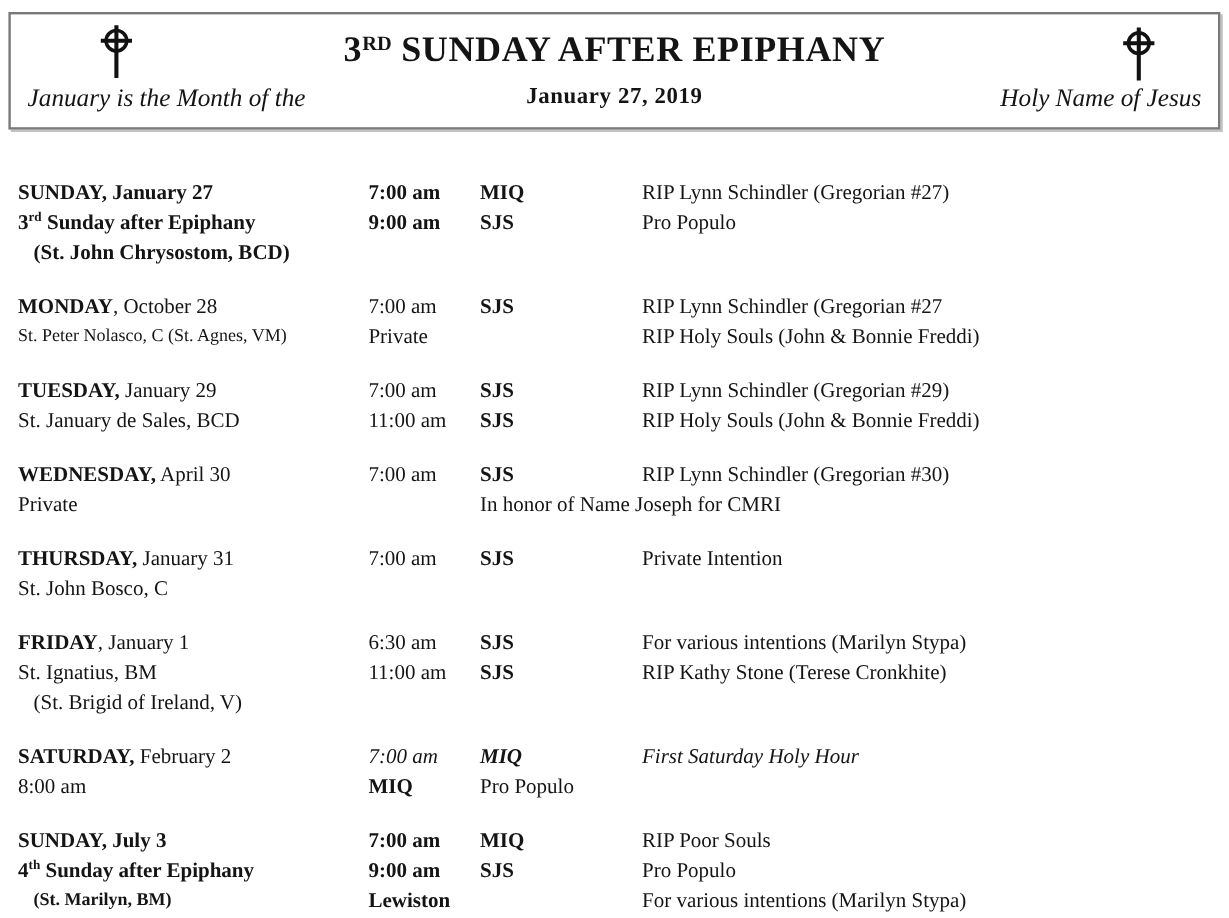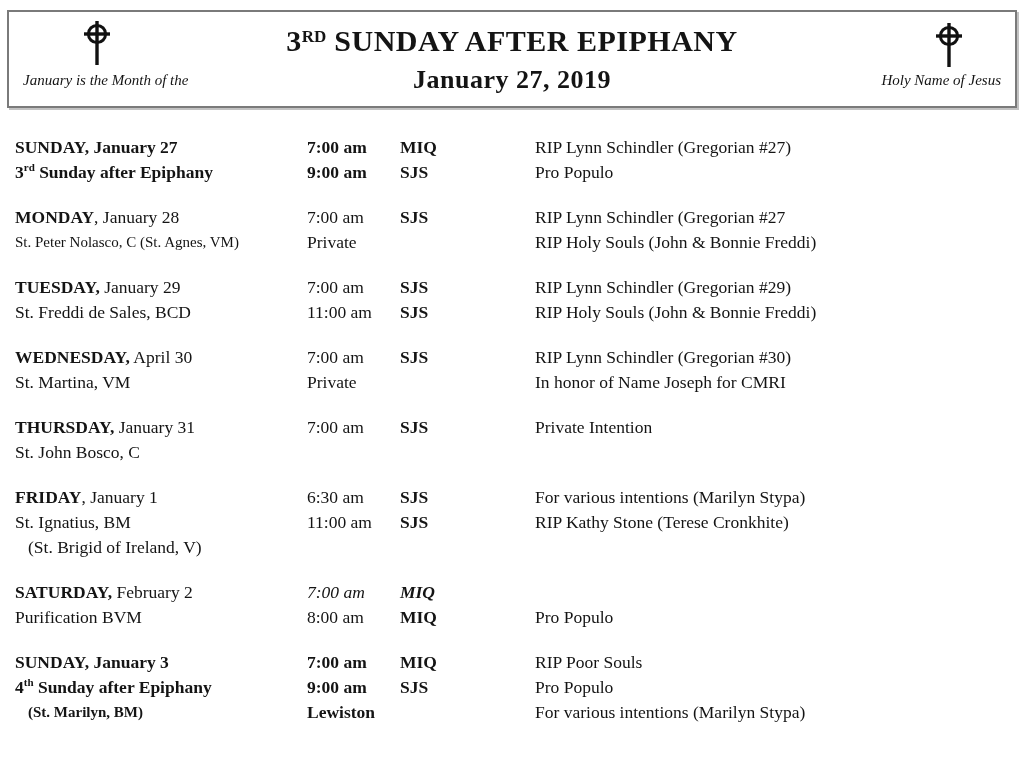--- a/index.html
+++ b/index.html
@@ -17,27 +17,27 @@
   .cross.right{right:50px;top:9px;}
   .title{
     text-align:center;font-weight:bold;font-size:30px;letter-spacing:.5px;
     margin:6px 0 0 0;line-height:38px;
   }
   .title sup{font-size:17px;vertical-align:9px;letter-spacing:0;}
   .subrow{
     position:relative;margin-top:4px;padding:0 14px;height:34px;line-height:32px;
     display:flex;justify-content:space-between;align-items:baseline;
   }
-  .ded{font-style:italic;font-size:15px;}
+  .ded{font-style:italic;font-size:21px;}
   .massdate{
     position:absolute;left:50%;transform:translateX(-50%);
-    font-weight:bold;font-size:26px;letter-spacing:.5px;
+    font-weight:bold;font-size:19px;letter-spacing:.5px;
   }
   
-  .schedule{margin-top:27px;}
+  .schedule{margin-top:40px;}
   .entry{margin-bottom:20px;}
   .row{
     display:grid;grid-template-columns:292px 93px 135px 1fr;
     padding-left:15px;line-height:25px;font-size:17.5px;
   }
   .cell{white-space:nowrap;}
   .b{font-weight:bold;}
   .i{font-style:italic;}
   .small{font-size:15px;}
   .indent{padding-left:13px;}
@@ -73,62 +73,62 @@
         <div class="cell loc b">MIQ</div>
         <div class="cell intent">RIP Lynn Schindler (Gregorian #27)</div>
       </div>
       <div class="row">
         <div class="cell day"><span class="b">3</span><sup class="b">rd</sup><span class="b"> Sunday after Epiphany</span></div>
         <div class="cell time b">9:00 am</div>
         <div class="cell loc b">SJS</div>
         <div class="cell intent">Pro Populo</div>
       </div>
       <div class="row">
+        <div class="cell day indent"><span class="b">(St. John Chrysostom, BCD)</span></div>
         <div class="cell time"></div>
         <div class="cell loc"></div>
         <div class="cell intent"></div>
       </div>
     </div>
     <div class="entry">
       <div class="row">
-        <div class="cell day"><span class="b">MONDAY</span><span>, January 28</span></div>
+        <div class="cell day"><span class="b">MONDAY</span><span>, October 28</span></div>
         <div class="cell time">7:00 am</div>
         <div class="cell loc b">SJS</div>
         <div class="cell intent">RIP Lynn Schindler (Gregorian #27</div>
       </div>
       <div class="row">
         <div class="cell day small"><span>St. Peter Nolasco, C (St. Agnes, VM)</span></div>
         <div class="cell time">Private</div>
         <div class="cell loc"></div>
         <div class="cell intent">RIP Holy Souls (John &amp; Bonnie Freddi)</div>
       </div>
     </div>
     <div class="entry">
       <div class="row">
         <div class="cell day"><span class="b">TUESDAY,</span><span> January 29</span></div>
         <div class="cell time">7:00 am</div>
         <div class="cell loc b">SJS</div>
         <div class="cell intent">RIP Lynn Schindler (Gregorian #29)</div>
       </div>
       <div class="row">
-        <div class="cell day"><span>St. Freddi de Sales, BCD</span></div>
+        <div class="cell day"><span>St. January de Sales, BCD</span></div>
         <div class="cell time">11:00 am</div>
         <div class="cell loc b">SJS</div>
         <div class="cell intent">RIP Holy Souls (John &amp; Bonnie Freddi)</div>
       </div>
     </div>
     <div class="entry">
       <div class="row">
         <div class="cell day"><span class="b">WEDNESDAY,</span><span> April 30</span></div>
         <div class="cell time">7:00 am</div>
         <div class="cell loc b">SJS</div>
         <div class="cell intent">RIP Lynn Schindler (Gregorian #30)</div>
       </div>
       <div class="row">
-        <div class="cell day"><span>St. Martina, VM</span></div>
         <div class="cell time">Private</div>
         <div class="cell loc"></div>
         <div class="cell intent">In honor of Name Joseph for CMRI</div>
       </div>
     </div>
     <div class="entry">
       <div class="row">
         <div class="cell day"><span class="b">THURSDAY,</span><span> January 31</span></div>
         <div class="cell time">7:00 am</div>
         <div class="cell loc b">SJS</div>
@@ -159,31 +159,31 @@
         <div class="cell time"></div>
         <div class="cell loc"></div>
         <div class="cell intent"></div>
       </div>
     </div>
     <div class="entry">
       <div class="row">
         <div class="cell day"><span class="b">SATURDAY,</span><span> February 2</span></div>
         <div class="cell time i">7:00 am</div>
         <div class="cell loc b i">MIQ</div>
+        <div class="cell intent i">First Saturday Holy Hour</div>
       </div>
       <div class="row">
-        <div class="cell day"><span>Purification BVM</span></div>
         <div class="cell time">8:00 am</div>
         <div class="cell loc b">MIQ</div>
         <div class="cell intent">Pro Populo</div>
       </div>
     </div>
     <div class="entry">
       <div class="row">
-        <div class="cell day"><span class="b">SUNDAY, January 3</span></div>
+        <div class="cell day"><span class="b">SUNDAY, July 3</span></div>
         <div class="cell time b">7:00 am</div>
         <div class="cell loc b">MIQ</div>
         <div class="cell intent">RIP Poor Souls</div>
       </div>
       <div class="row">
         <div class="cell day"><span class="b">4</span><sup class="b">th</sup><span class="b"> Sunday after Epiphany</span></div>
         <div class="cell time b">9:00 am</div>
         <div class="cell loc b">SJS</div>
         <div class="cell intent">Pro Populo</div>
       </div>

